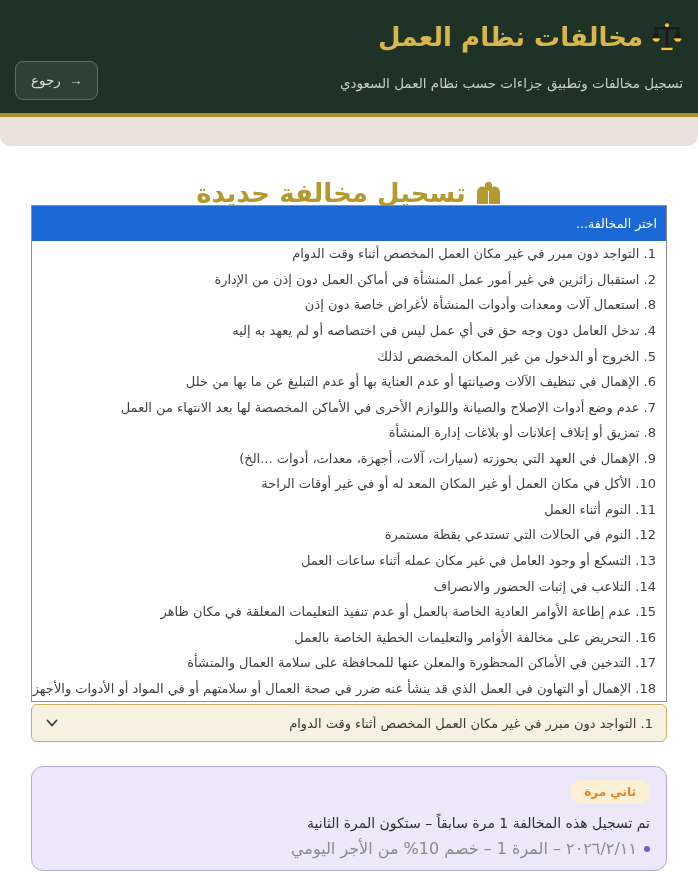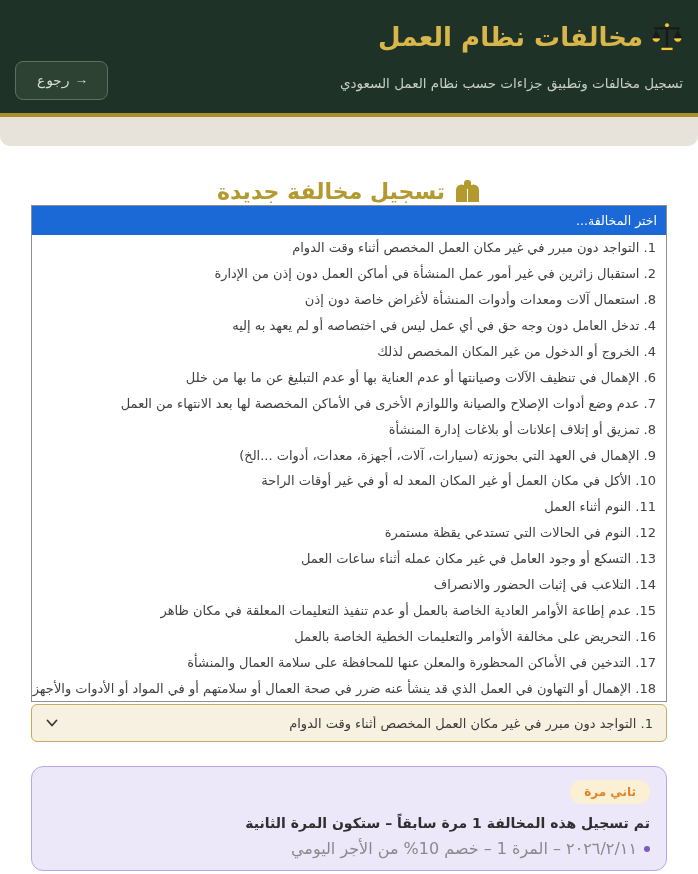--- a/index.html
+++ b/index.html
@@ -9,56 +9,56 @@
 
   
   .header { position:absolute; top:0; right:0; left:0; height:113px; background:#1e3227;
             display:flex; align-items:center; justify-content:space-between; padding:0 15px; }
   .header-titles { display:flex; flex-direction:column; gap:9px; align-items:flex-start; }
   .app-title { display:flex; align-items:center; gap:8px; color:#d9b64a; font-size:26px; font-weight:bold; }
   .scales { width:32px; height:30px; flex:0 0 auto; }
   .app-subtitle { color:#c8cec4; font-size:13.5px;margin-top:14px; }
   .back-button { display:flex; flex-direction:row-reverse; align-items:center; gap:8px;
                  background:#2d4233; border:1px solid #5c6f5f; border-radius:8px;
-                 color:#d9ded4; font-size:13.5px; padding:10px 21px; cursor:pointer;
-                 font-family:Liberation Mono, monospace;margin-top:48px; }
+                 color:#d9ded4; font-size:13.5px; padding:10px 15px; cursor:pointer;
+                 font-family:Liberation Serif, serif;margin-top:48px; }
 
   .gold-line   { position:absolute; top:113px; right:0; left:0; height:4px; background:#ab8f28; }
   .beige-strip { position:absolute; top:117px; right:0; left:0; height:29px; background:#e8e3da;
                  border-radius:0 0 10px 10px; }
 
   
   .section-title { position:absolute; top:178px; right:0; left:0; text-align:center; z-index:1;
-                   color:#b49a2e; font-size:22px; font-weight:bold; }
+                   color:#b49a2e; font-size:26px; font-weight:bold; }
   .section-title .ttl-inner { display:inline-flex; align-items:center; gap:9px; }
   .new-violation-icon { width:27px; height:26px; }
 
   
   .popup { position:absolute; top:205px; right:31px; left:31px; height:497px; z-index:2;
            background:#ffffff; border:1px solid #8f8f8f; display:flex; flex-direction:column; }
-  .popup-header { height:29px; background:#1a69d6; color:#ffffff; font-size:12.5px;
+  .popup-header { height:35px; background:#1a69d6; color:#ffffff; font-size:12.5px;
                   display:flex; align-items:center; padding:0 9px; }
   .popup-list { flex:1; display:flex; flex-direction:column; }
   .opt { flex:1; display:flex; align-items:center; padding:0 10px; font-size:13px; color:#404040;
          background:#ffffff; cursor:default; white-space:nowrap; overflow:hidden; }
 
   
   .select-box { position:absolute; top:704px; right:31px; left:31px; height:38px;
                 background:#f7f1e1; border:1px solid #c6ab60; border-radius:6px;
                 display:flex; align-items:center; padding:0 13px; cursor:pointer; }
   .select-value { flex:1; font-size:13px; color:#3a3a3a; white-space:nowrap; overflow:hidden; }
   .chevron { width:14px; height:14px; flex:0 0 auto; }
 
   
   .history-card { position:absolute; top:766px; right:31px; left:31px; height:105px;
                   background:#ece8f9; border:1.5px solid #b7a6ea; border-radius:12px;
                   padding:13px 16px 4px; }
   .badge { display:inline-block; background:#fcf0d4; color:#e2842a; font-size:12px; font-weight:bold;
            padding:5px 14px; border-radius:12px; }
-  .card-message { margin-top:11px; font-size:14px; font-weight:bold; color:#2f2f2f; }
+  .card-message { margin-top:11px; font-size:14px; font-weight:normal; color:#2f2f2f; }
   .card-detail { margin-top:8px; display:flex; align-items:center; gap:7px;
                  font-size:16px; color:#8a8a8a; }
   .bullet { width:6px; height:6px; border-radius:50%; background:#7a5cc5; flex:0 0 auto; }
 </style>
 </head>
 <body>
 
 <div id="app">
 
   <div class="header">
@@ -98,21 +98,21 @@
     </span>
   </div>
 
   <div class="popup">
     <div class="popup-header">اختر المخالفة...</div>
     <div class="popup-list">
         <div class="opt">1. التواجد دون مبرر في غير مكان العمل المخصص أثناء وقت الدوام</div>
         <div class="opt">2. استقبال زائرين في غير أمور عمل المنشأة في أماكن العمل دون إذن من الإدارة</div>
         <div class="opt">8. استعمال آلات ومعدات وأدوات المنشأة لأغراض خاصة دون إذن</div>
         <div class="opt">4. تدخل العامل دون وجه حق في أي عمل ليس في اختصاصه أو لم يعهد به إليه</div>
-        <div class="opt">4. الخروج أو الدخول من غير المكان المخصص لذلك</div>
+        <div class="opt">5. الخروج أو الدخول من غير المكان المخصص لذلك</div>
         <div class="opt">6. الإهمال في تنظيف الآلات وصيانتها أو عدم العناية بها أو عدم التبليغ عن ما بها من خلل</div>
         <div class="opt">7. عدم وضع أدوات الإصلاح والصيانة واللوازم الأخرى في الأماكن المخصصة لها بعد الانتهاء من العمل</div>
         <div class="opt">8. تمزيق أو إتلاف إعلانات أو بلاغات إدارة المنشأة</div>
         <div class="opt">9. الإهمال في العهد التي بحوزته (سيارات، آلات، أجهزة، معدات، أدوات ...الخ)</div>
         <div class="opt">10. الأكل في مكان العمل أو غير المكان المعد له أو في غير أوقات الراحة</div>
         <div class="opt">11. النوم أثناء العمل</div>
         <div class="opt">12. النوم في الحالات التي تستدعي يقظة مستمرة</div>
         <div class="opt">13. التسكع أو وجود العامل في غير مكان عمله أثناء ساعات العمل</div>
         <div class="opt">14. التلاعب في إثبات الحضور والانصراف</div>
         <div class="opt">15. عدم إطاعة الأوامر العادية الخاصة بالعمل أو عدم تنفيذ التعليمات المعلقة في مكان ظاهر</div>

